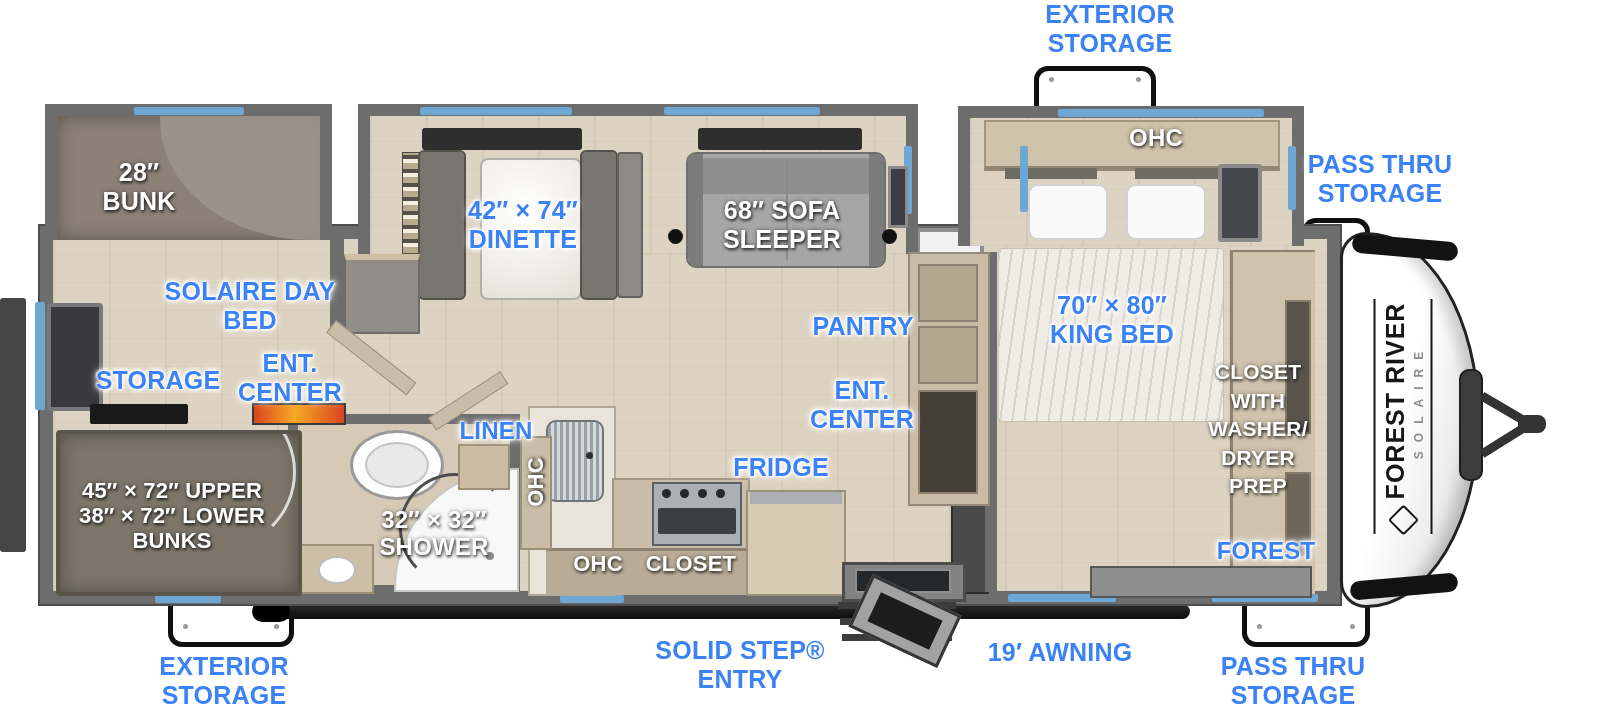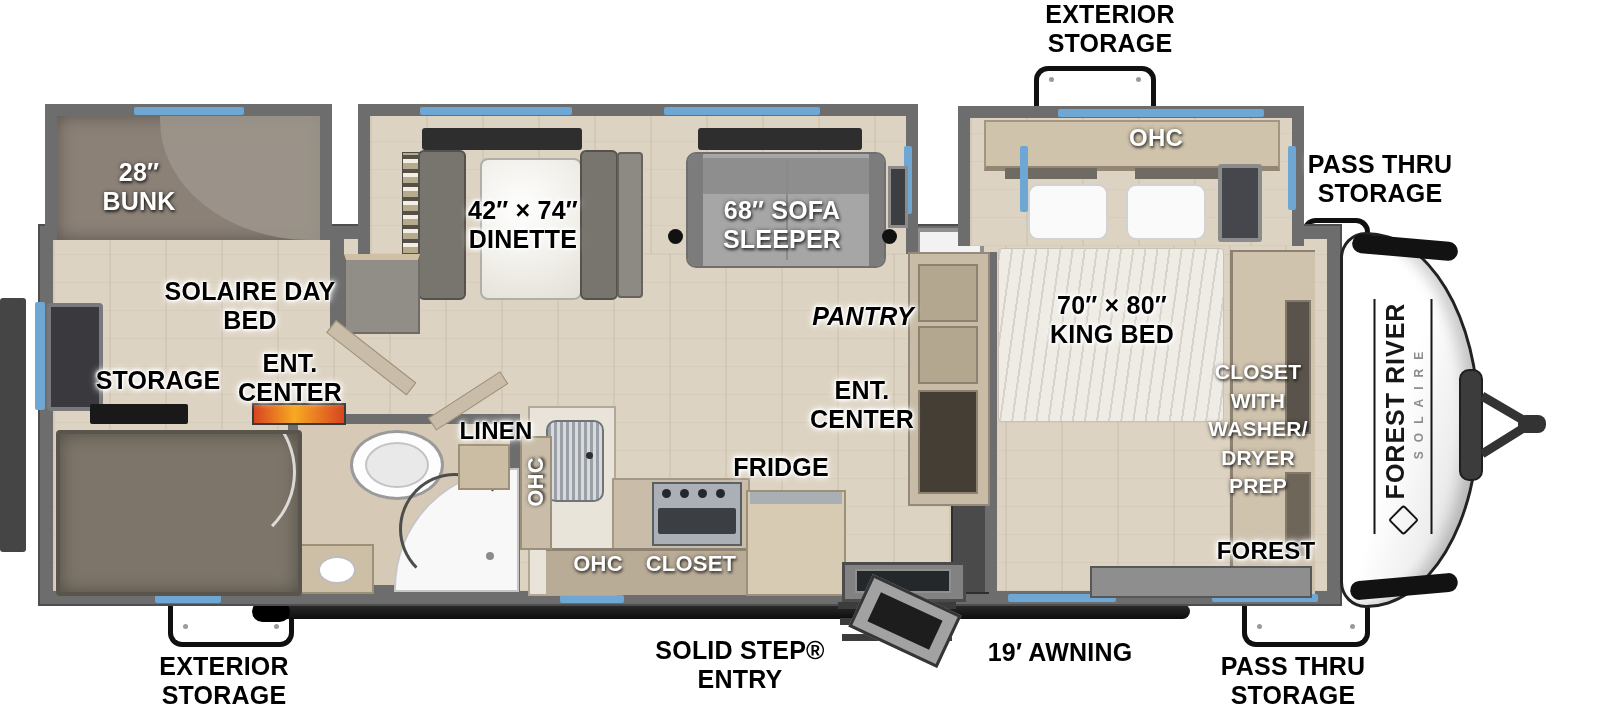--- a/index.html
+++ b/index.html
@@ -13,21 +13,21 @@
                      repeating-linear-gradient(0deg, rgba(101,85,60,.05) 0 1px, transparent 1px 28px);}
   .carpet{background:#8b8177;box-shadow:inset 0 0 18px rgba(0,0,0,.35);}
   .blue{background:#6fa7d4;border-radius:2px;}
   .bracket{background:#fff;border:5px solid #101010;}
   .br-top{border-bottom:none;border-radius:14px 14px 0 0;}
   .br-bot{border-top:none;border-radius:0 0 14px 14px;}
   .screw{width:5px;height:5px;border-radius:50%;background:#9a9a9a;position:absolute;top:6px;}
   
   .L,.W{position:absolute;transform:translateX(-50%);text-align:center;font-weight:bold;
         white-space:pre-line;line-height:1.14;z-index:40;letter-spacing:.2px;}
-  .L{color:#000000;text-shadow:0 0 4px #fff,0 0 6px #fff,0 0 10px #fff,1px 1px 2px #fff,-1px -1px 2px #fff;}
+  .L{color:#3b82f6;text-shadow:0 0 4px #fff,0 0 6px #fff,0 0 10px #fff,1px 1px 2px #fff,-1px -1px 2px #fff;}
   .W{color:#ffffff;text-shadow:1px 2px 3px rgba(0,0,0,.65),0 0 4px rgba(0,0,0,.45);}
   .s25{font-size:25px;} .s24{font-size:24px;} .s22{font-size:22px;} .s21{font-size:21px;line-height:1.36;}
   .vert{transform:translate(-50%,-50%) rotate(-90deg);}
   .darkslab{background:#2e2e2e;border-radius:3px;}
   .badge{background:#1d2a63;border-radius:10px;color:#fff;font-weight:bold;font-style:italic;
          font-size:21px;line-height:1.25;display:flex;align-items:center;justify-content:center;
          text-align:center;white-space:pre-line;z-index:41;box-shadow:0 2px 4px rgba(0,0,0,.4);}
   
   .cap{background:linear-gradient(105deg,#ffffff 45%,#eeeeee 70%,#cfcfcf 96%);
        border:3px solid #222;border-radius:26px 115px 115px 26px / 26px 190px 190px 26px;
@@ -218,40 +218,45 @@
 STORAGE</div>
   <div class="L s25" style="left:1380px;top:150px;">PASS THRU
 STORAGE</div>
   <div class="W s24" style="left:1156px;top:124px;">OHC</div>
   <div class="W s25" style="left:139px;top:158px;">28″
 BUNK</div>
   <div class="L s25" style="left:523px;top:196px;">42″ × 74″
 DINETTE</div>
   <div class="W s25" style="left:782px;top:196px;">68″ SOFA
 SLEEPER</div>
-  <div class="L s25" style="left:863px;top:302px;font-style:italic;">PANTRY</div>
+  <div class="L s25" style="left:863px;top:312px;">PANTRY</div>
   <div class="L s25" style="left:250px;top:277px;">SOLAIRE DAY
 BED</div>
   <div class="L s25" style="left:158px;top:366px;">STORAGE</div>
   <div class="L s25" style="left:290px;top:349px;">ENT.
 CENTER</div>
   <div class="L s25" style="left:862px;top:376px;">ENT.
 CENTER</div>
   <div class="L s25" style="left:1112px;top:291px;">70″ × 80″
 KING BED</div>
   <div class="W s21" style="left:1258px;top:358px;">CLOSET
 WITH
 WASHER/
 DRYER
 PREP</div>
   <div class="L s24" style="left:496px;top:417px;">LINEN</div>
   <div class="W s22 vert" style="left:536px;top:482px;">OHC</div>
+  <div class="W s24" style="left:434px;top:506px;">32″ × 32″
+SHOWER</div>
   <div class="L s25" style="left:781px;top:453px;">FRIDGE</div>
   <div class="W s22" style="left:598px;top:551px;">OHC</div>
   <div class="W s22" style="left:691px;top:551px;">CLOSET</div>
+  <div class="W s22" style="left:172px;top:478px;">45″ × 72″ UPPER
+38″ × 72″ LOWER
+BUNKS</div>
   <div class="L s25" style="left:224px;top:652px;">EXTERIOR
 STORAGE</div>
   <div class="L s25" style="left:740px;top:636px;">SOLID STEP®
 ENTRY</div>
   <div class="L s25" style="left:1060px;top:638px;">19′ AWNING</div>
   <div class="L s24" style="left:1266px;top:537px;">FOREST</div>
   <div class="L s25" style="left:1293px;top:652px;">PASS THRU
 STORAGE</div>
 
 </div>

